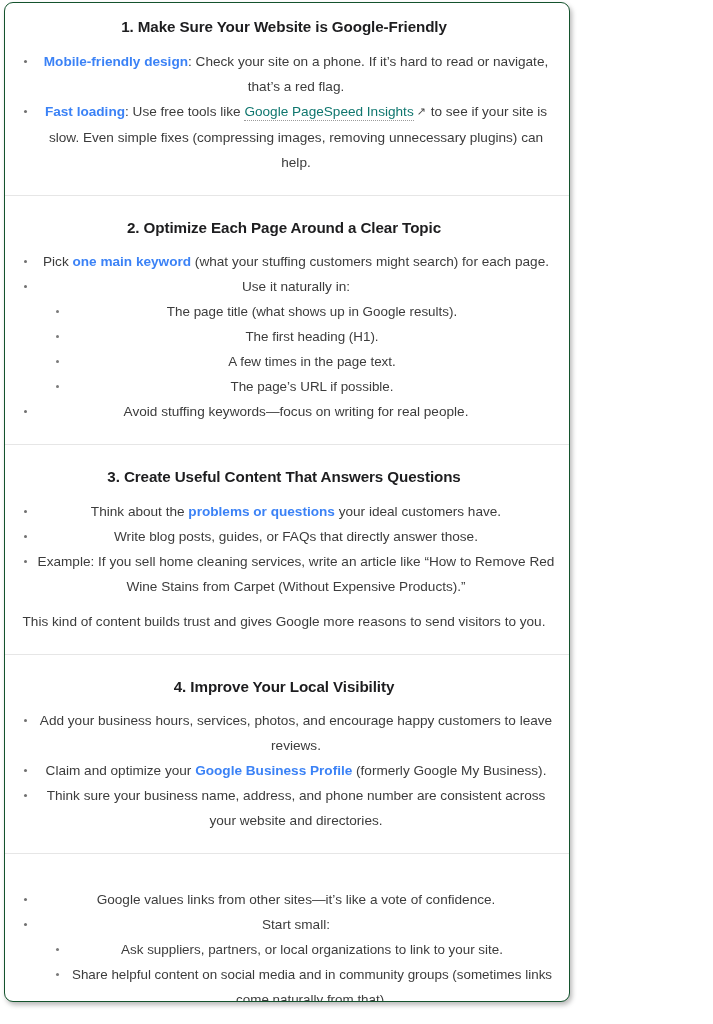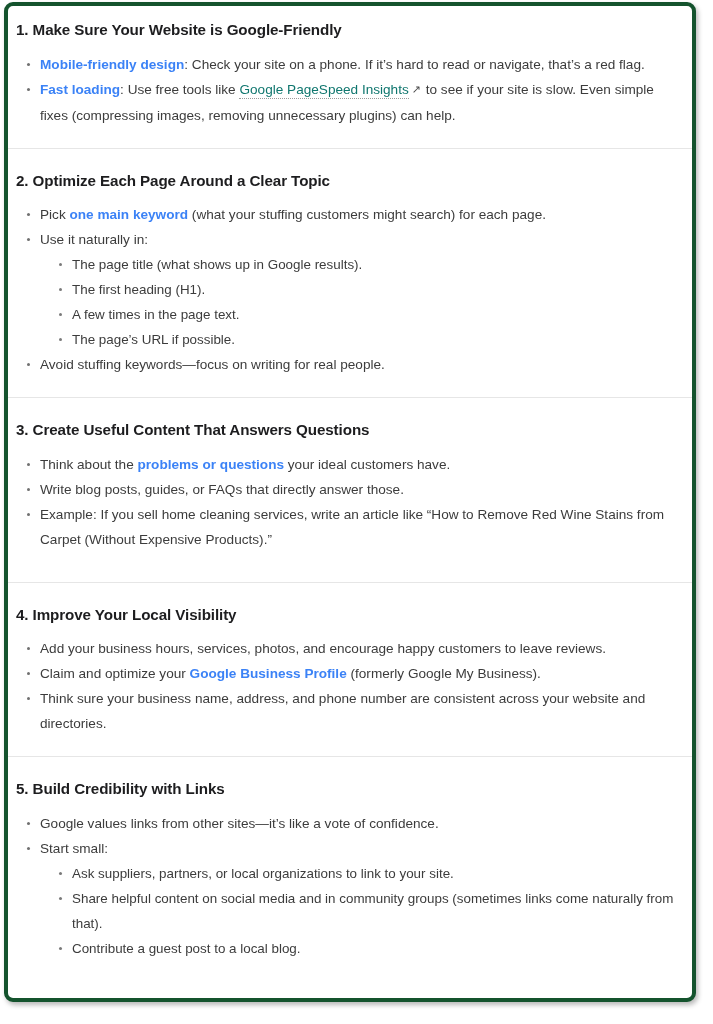--- a/index.html
+++ b/index.html
@@ -12,28 +12,29 @@
     height: 1024px;
     overflow: hidden;
     font-family: "Liberation Sans", sans-serif;
     -webkit-font-smoothing: antialiased;
   }
 
   #card {
     position: absolute;
     left: 4px;
     top: 2px;
-    width: 692px;
+    width: 566px;
     height: 1000px;
     background: #ffffff;
-    border: 4px solid #14532d;
+    border: 1px solid #14532d;
     border-radius: 9px;
     box-sizing: border-box;
     box-shadow: 2px 3px 5px rgba(0,0,0,0.28);
     overflow: hidden;
+    text-align: center;
   }
 
   #inner {
     position: absolute;
     left: 0; top: 0; right: 0; bottom: 0;
     padding: 0;
     overflow: hidden;
   }
 
   .section {
@@ -183,20 +184,21 @@
       <h2 class="sec-title">3. Create Useful Content That Answers Questions</h2>
       <div class="sp-title-gap"></div>
       <ul>
         <li class="bullet">
           <span>Think about the </span><b>problems or questions</b><span> your ideal customers have.</span>
         </li>
         <li class="bullet">Write blog posts, guides, or FAQs that directly answer those.</li>
         <li class="bullet">Example: If you sell home cleaning services, write an article like “How to Remove Red Wine Stains from Carpet (Without Expensive Products).”</li>
       </ul>
       <div class="sp-para-gap"></div>
+      <p class="para">This kind of content builds trust and gives Google more reasons to send visitors to you.</p>
     </div>
     <div class="sp-before-hr"></div>
     <hr class="divider">
     <div class="sp-after-hr"></div>
 
     <div class="section">
       <h2 class="sec-title">4. Improve Your Local Visibility</h2>
       <div class="sp-title-gap"></div>
       <ul>
         <li class="bullet">Add your business hours, services, photos, and encourage happy customers to leave reviews.</li>
@@ -204,21 +206,20 @@
           <span>Claim and optimize your </span><b>Google Business Profile</b><span> (formerly Google My Business).</span>
         </li>
         <li class="bullet">Think sure your business name, address, and phone number are consistent across your website and directories.</li>
       </ul>
     </div>
     <div class="sp-before-hr"></div>
     <hr class="divider">
     <div class="sp-after-hr"></div>
 
     <div class="section">
-      <h2 class="sec-title">5. Build Credibility with Links</h2>
       <div class="sp-title-gap"></div>
       <ul>
         <li class="bullet">Google values links from other sites—it’s like a vote of confidence.</li>
         <li class="bullet">Start small:</li>
       </ul>
       <ul class="nested">
         <li class="bullet">Ask suppliers, partners, or local organizations to link to your site.</li>
         <li class="bullet">Share helpful content on social media and in community groups (sometimes links come naturally from that).</li>
         <li class="bullet">Contribute a guest post to a local blog.</li>
       </ul>

